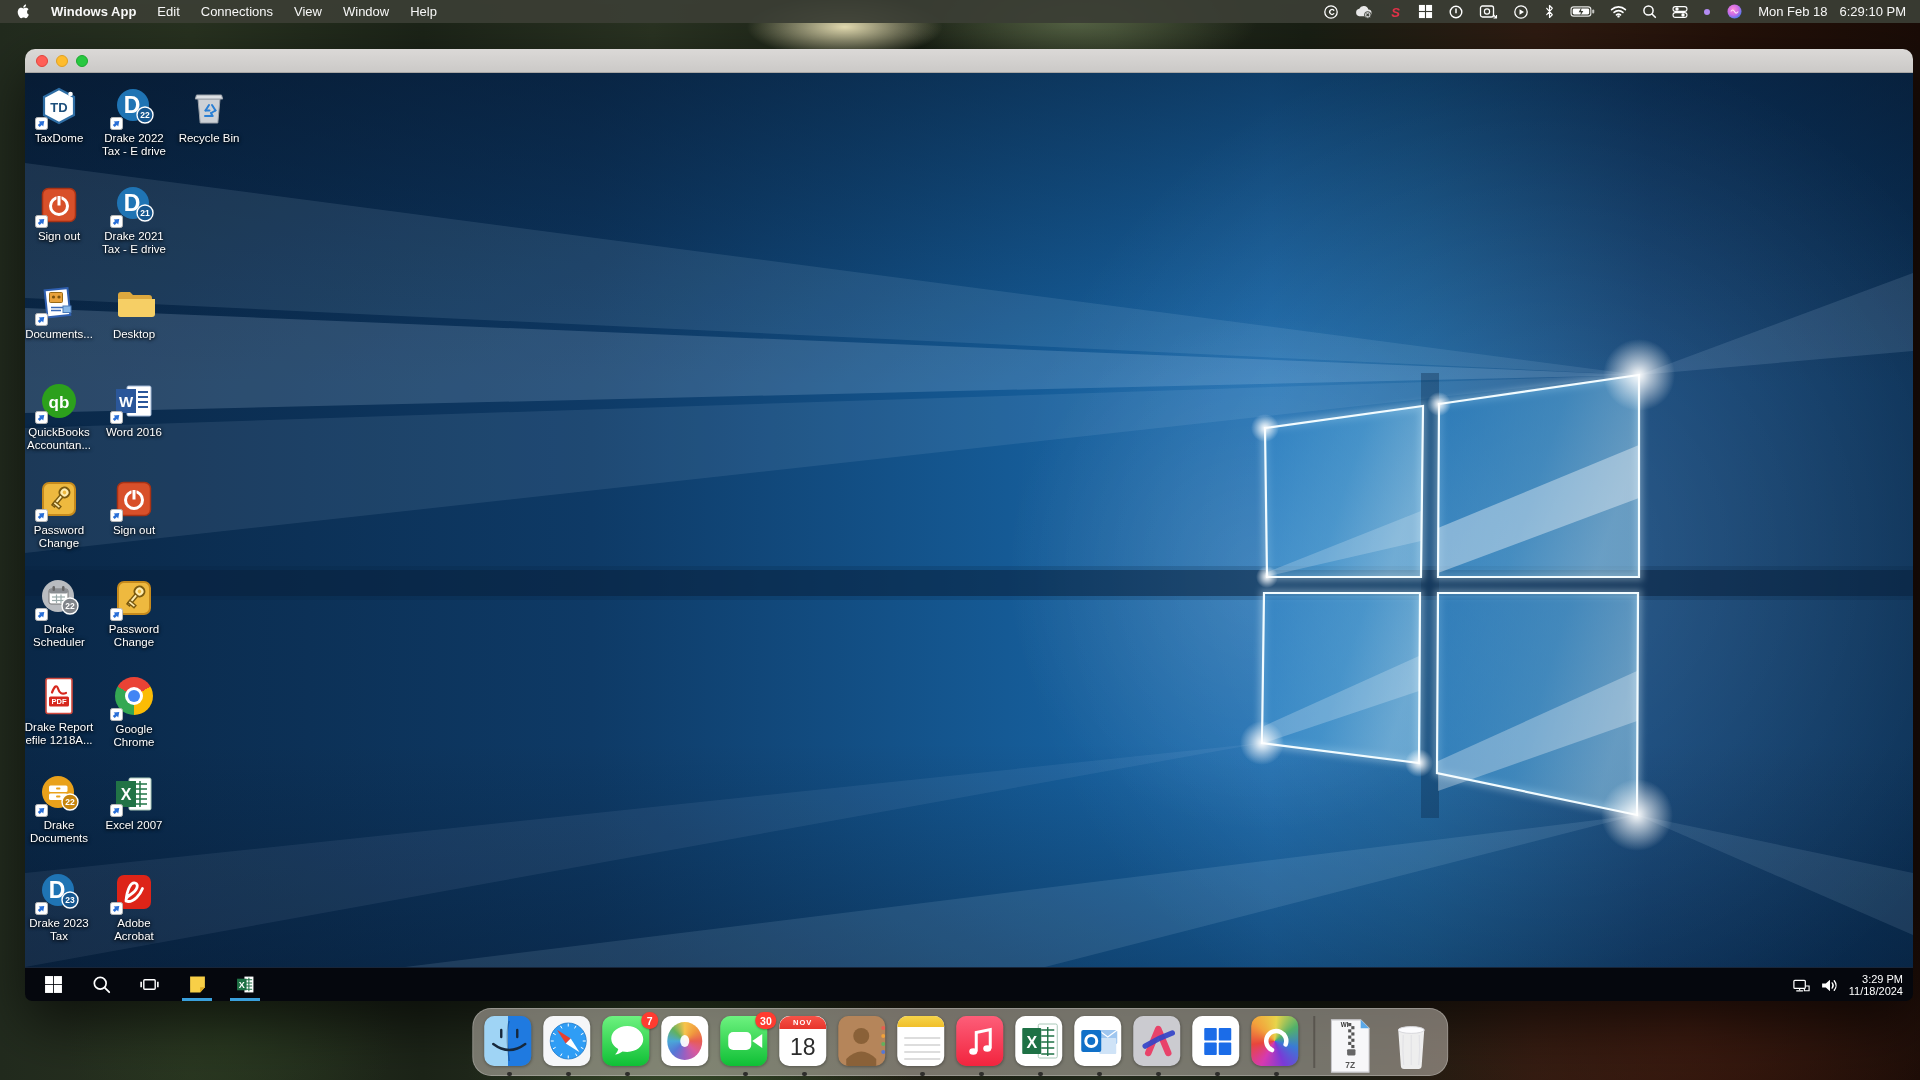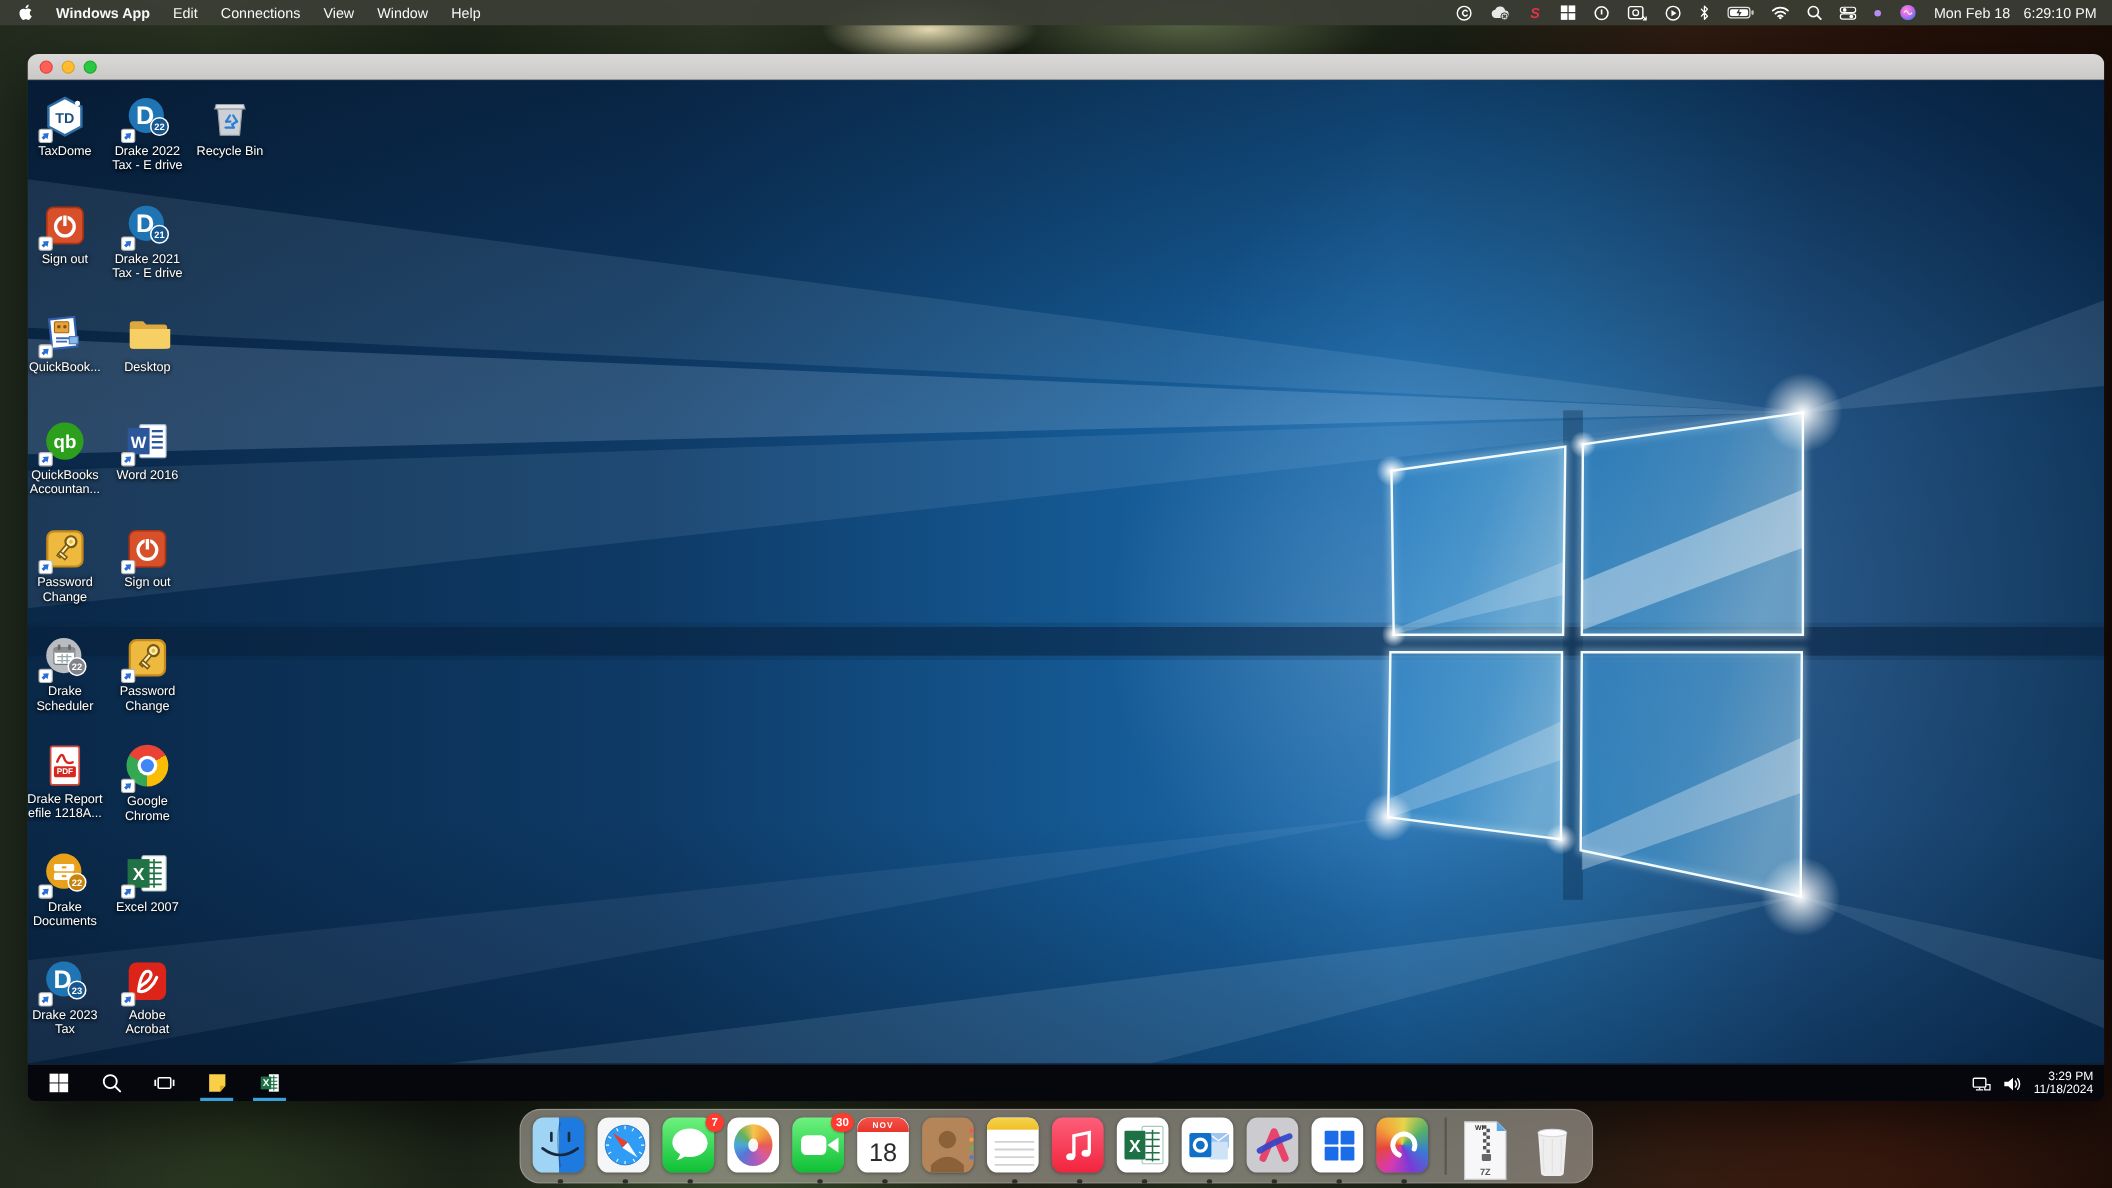--- a/index.html
+++ b/index.html
@@ -415,21 +415,21 @@
               <path d="M13 25.5 h12 M13 28.5 h10" stroke="#3a6ab8" stroke-width="1.6"></path>
               <rect x="25" y="24" width="8" height="6.5" fill="#88b8e8" stroke="#4a7ab8"></rect>
             </svg>
       <span class="sc">
               <svg viewBox="0 0 12 12">
                 <polygon points="5,1.5 11,6 5,10.5" fill="#2a6fd6"></polygon>
                 <rect x="1" y="4.2" width="5" height="3.6" fill="#2a6fd6"></rect>
               </svg>
             </span>
     </div>
-    <div class="dlabel">QuickBook...</div>
+    <div class="dlabel">Documents...</div>
   </div>
         <div class="dicon" style="left:73px;top:209px;">
     <div class="dicon-img">
             <svg viewBox="0 0 42 42">
               <path d="M5 13 q0-3 3-3 h9 l3 3 h16 q3 0 3 3 v16 q0 3-3 3 H8 q-3 0-3-3 Z" fill="#dda83e"></path>
               <path d="M5 17 h37 v15 q0 3-3 3 H8 q-3 0-3-3 Z" fill="#f6cf65"></path>
             </svg>
 
     </div>
     <div class="dlabel">Desktop</div>

